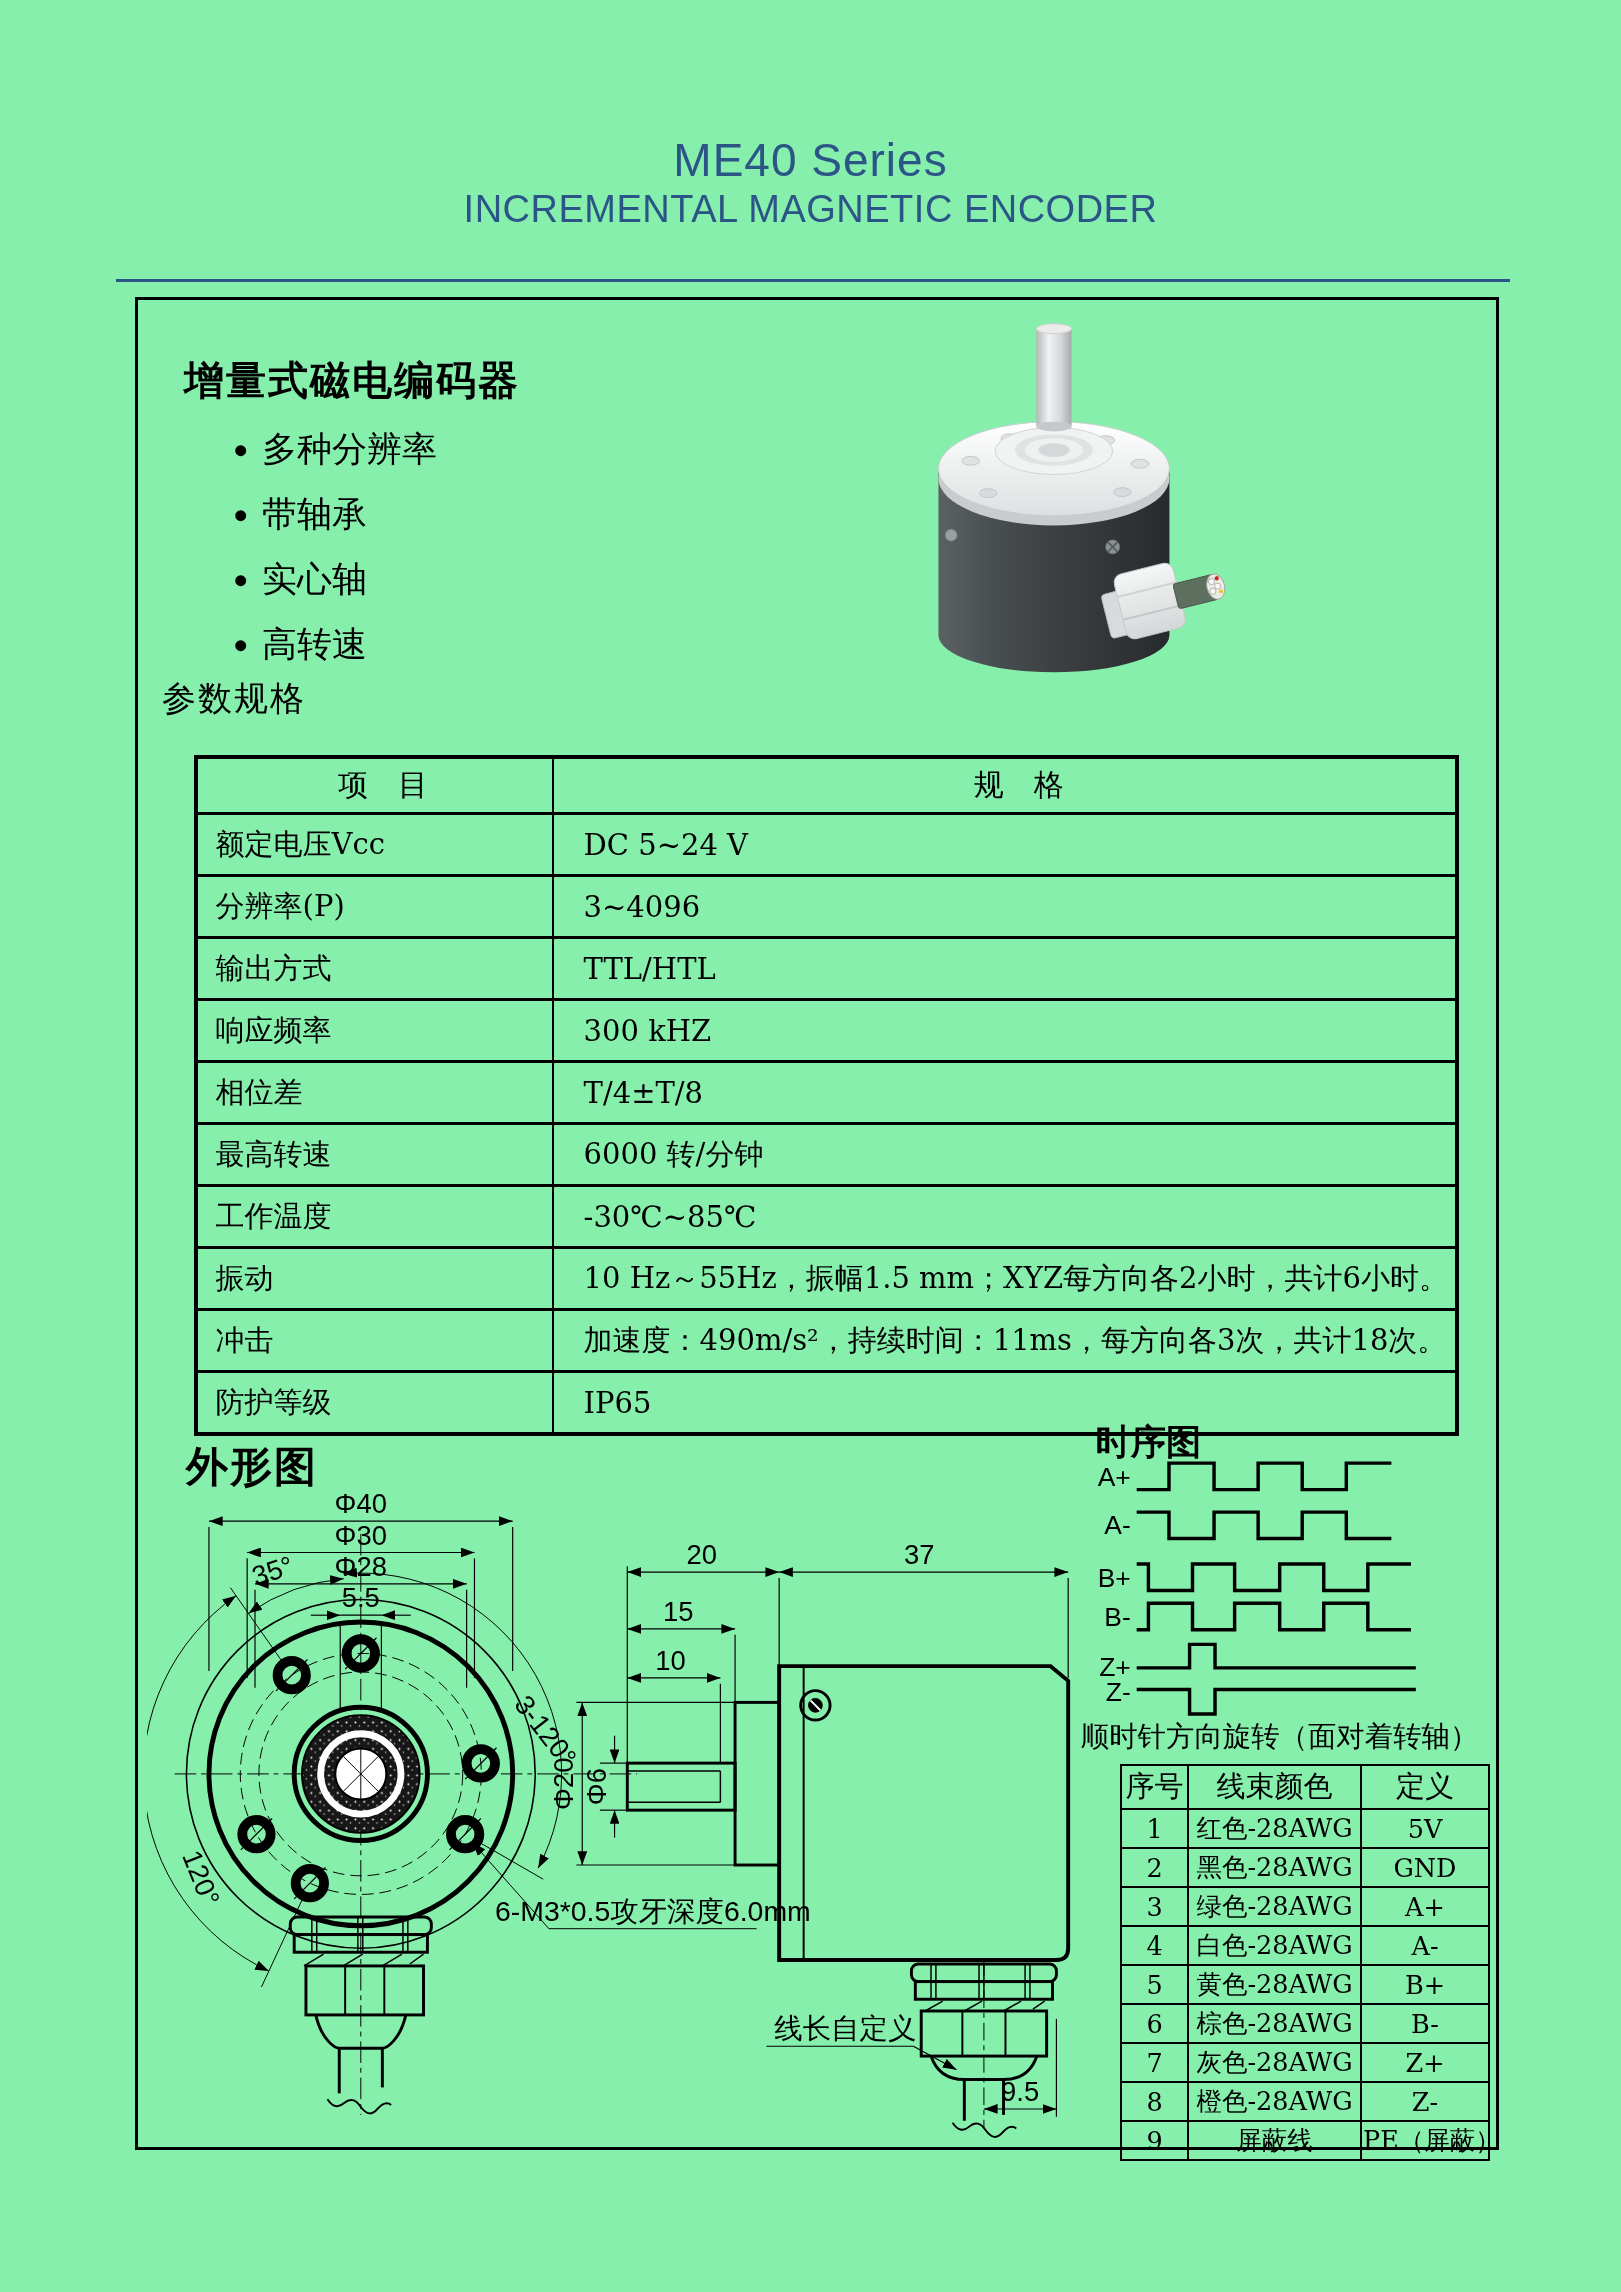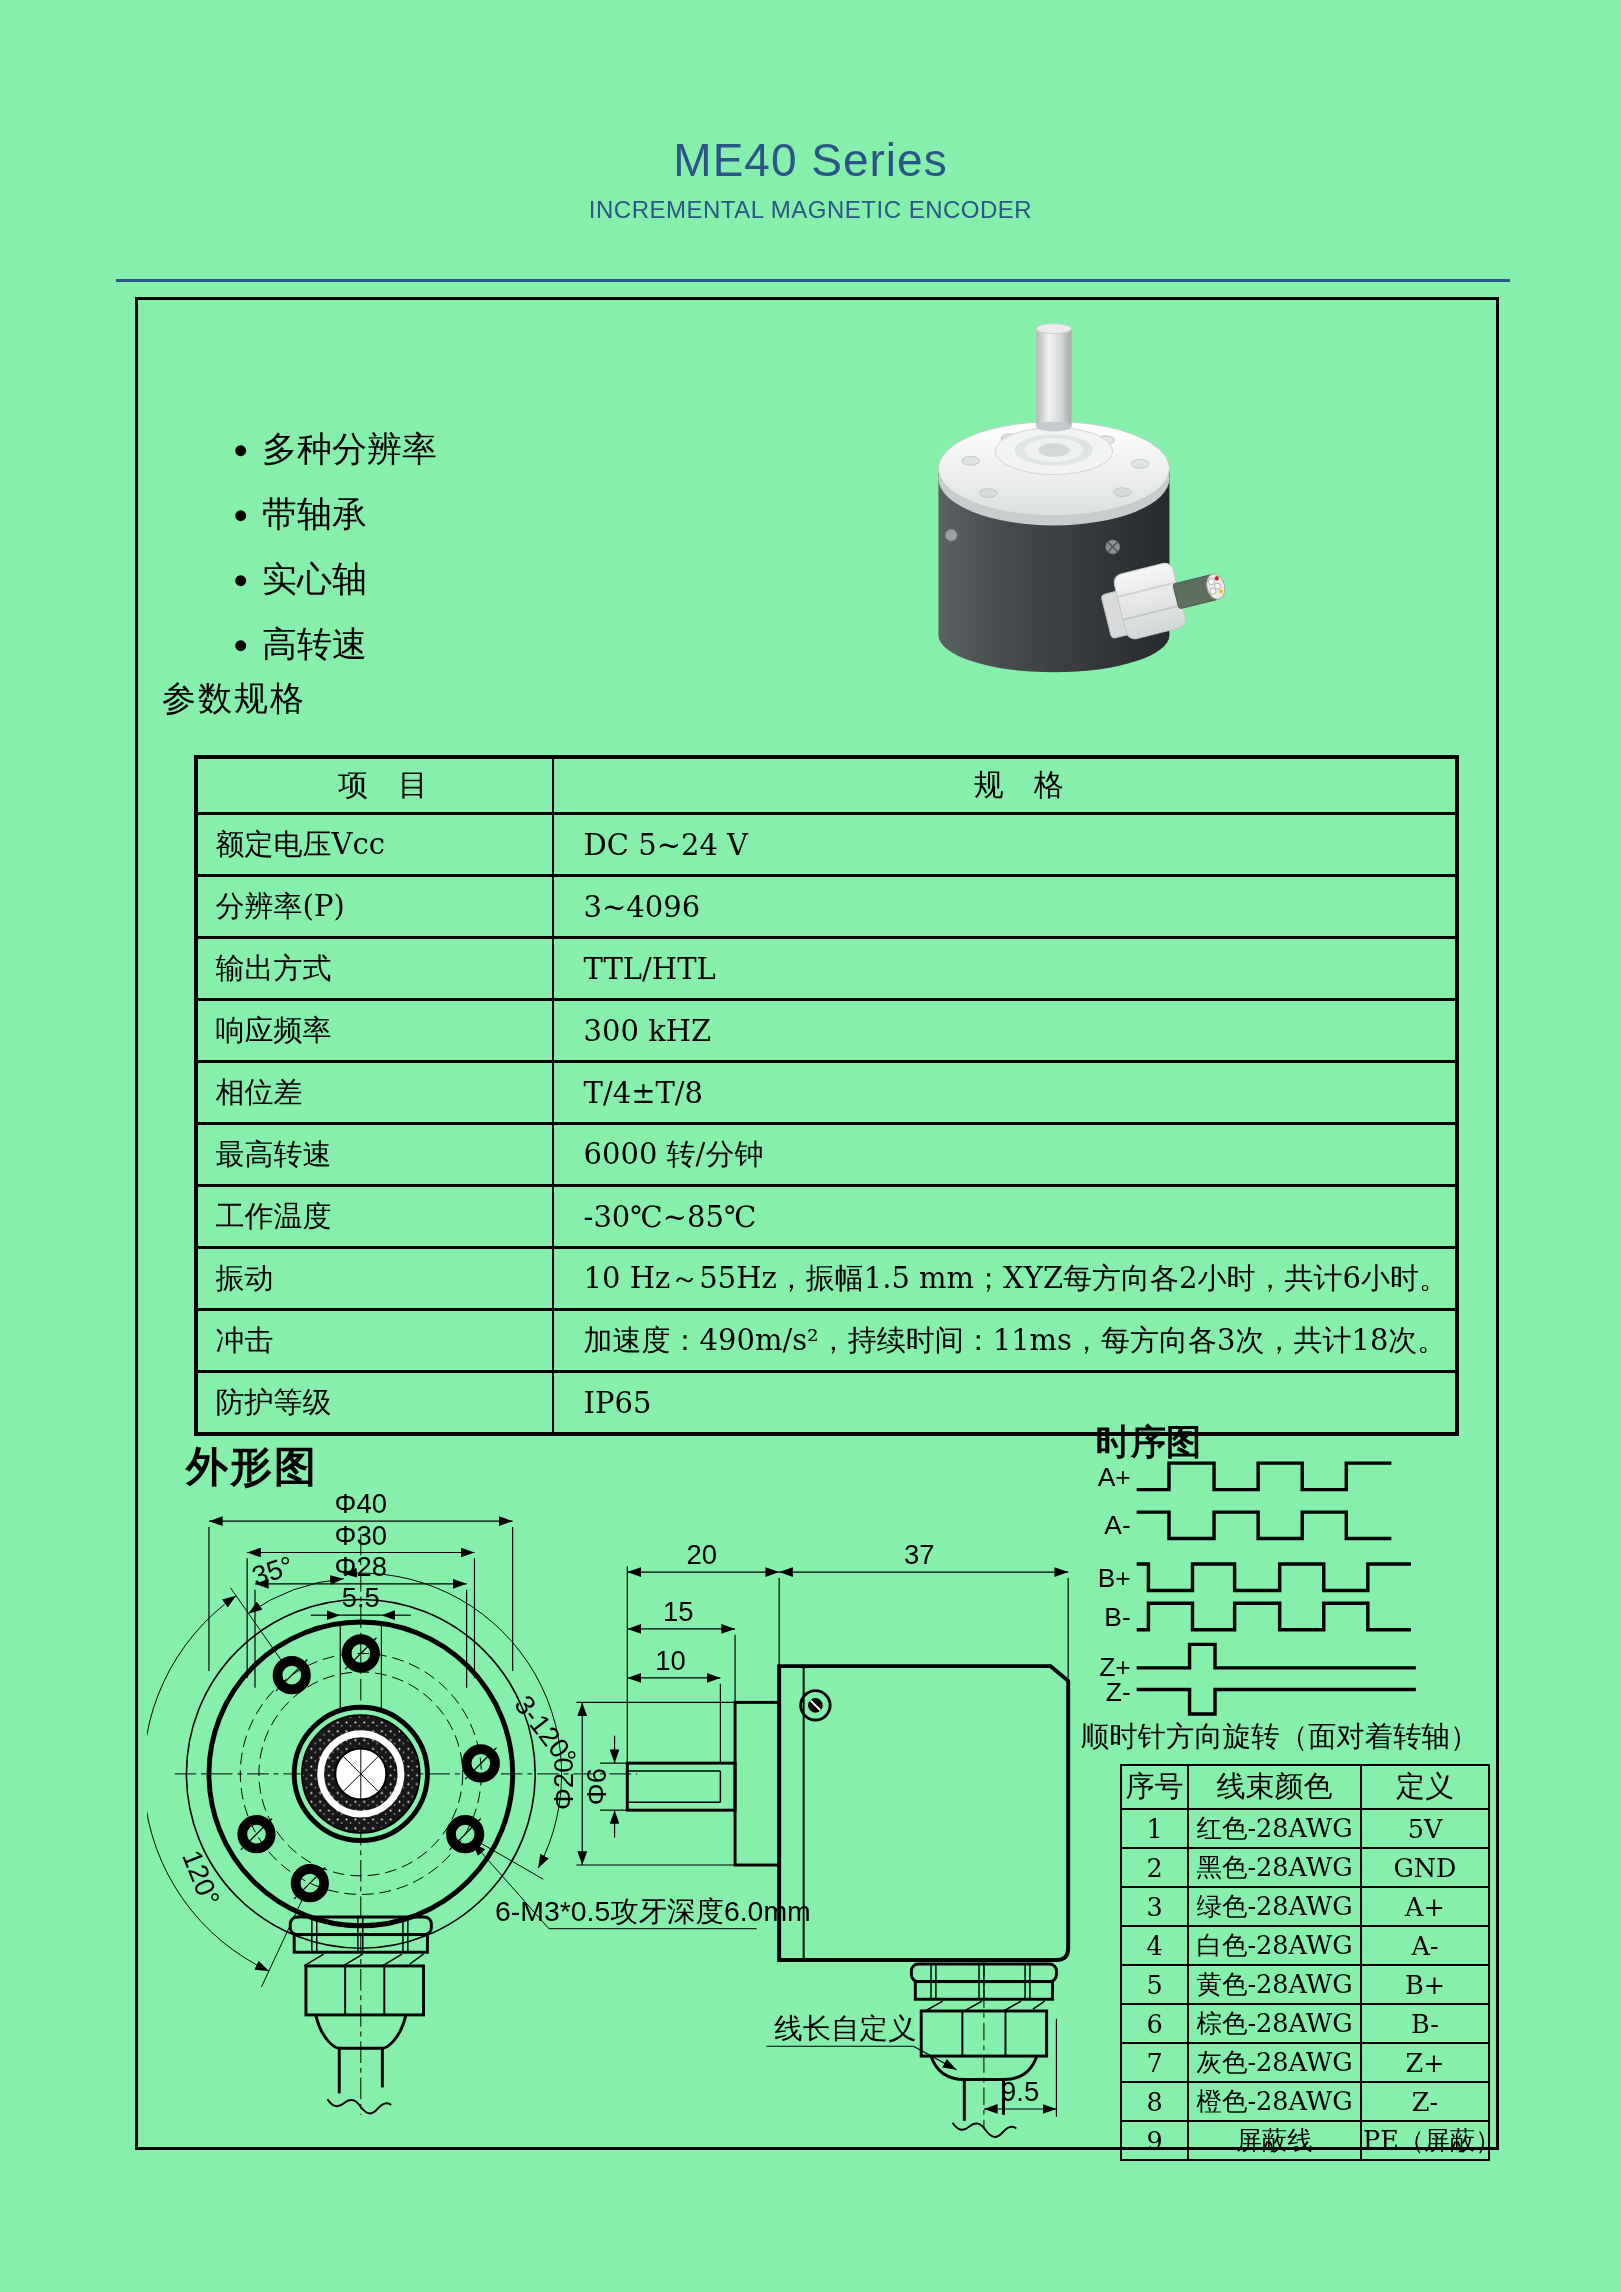--- a/index.html
+++ b/index.html
@@ -1,20 +1,20 @@
 <!DOCTYPE html>
 <html><head>
 <meta charset="utf-8">
 <style>
   html,body{margin:0;padding:0;background:#888;}
   .page{position:relative;width:1621px;height:2293px;background:#86efac;overflow:hidden;
         font-family:"Liberation Sans",sans-serif;color:#000;}
   .title-block{position:absolute;left:0;top:135px;width:1621px;text-align:center;color:#2b5586;}
   .title{font-size:46px;line-height:51px;letter-spacing:1px;}
-  .subtitle{font-size:24px;line-height:47px;letter-spacing:0.5px;}
+  .subtitle{font-size:38px;line-height:47px;letter-spacing:0.5px;}
   .blue-rule{position:absolute;left:116px;top:279px;width:1394px;height:2.9px;background:#2b5586;}
   .main-box{position:absolute;left:135px;top:297px;width:1358px;height:1847px;border:3.9px solid #000;}
   .intro-heading{position:absolute;left:184px;top:353px;font-size:40px;font-weight:bold;letter-spacing:2px;}
   .features{position:absolute;left:233px;top:417px;margin:0;padding:0;list-style:none;}
   .features li{height:65px;display:flex;align-items:center;font-size:35px;}
   .features .dot{font-size:25.5px;margin-right:13.7px;}
   .specs-heading{position:absolute;left:162px;top:676px;font-size:34px;font-weight:normal;letter-spacing:2px;}
   .outline-heading{position:absolute;left:186px;top:1439px;font-size:42px;font-weight:bold;letter-spacing:2px;}
 
   table{border-collapse:collapse;table-layout:fixed;border-radius:20px;}
@@ -53,20 +53,21 @@
 
 <div class="page">
 
   <div class="title-block">
     <div class="title">ME40 Series</div>
     <div class="subtitle">INCREMENTAL MAGNETIC  ENCODER</div>
   </div>
   <div class="blue-rule"></div>
   <div class="main-box"></div>
 
+  <div class="intro-heading">增量式磁电编码器</div>
   <ul class="features">
     <li>
         <span class="dot">●</span>
         <span>多种分辨率</span>
       </li>
     <li>
         <span class="dot">●</span>
         <span>带轴承</span>
       </li>
     <li>

